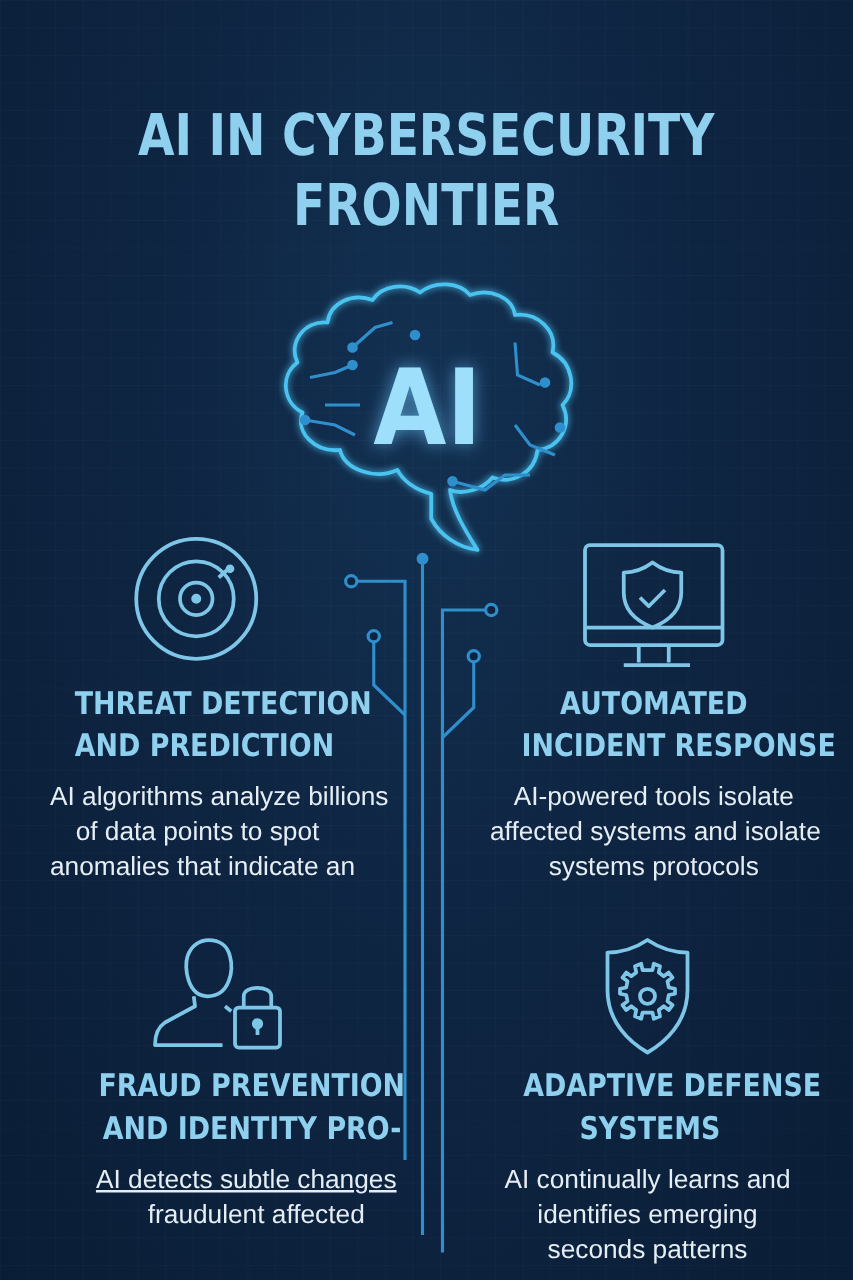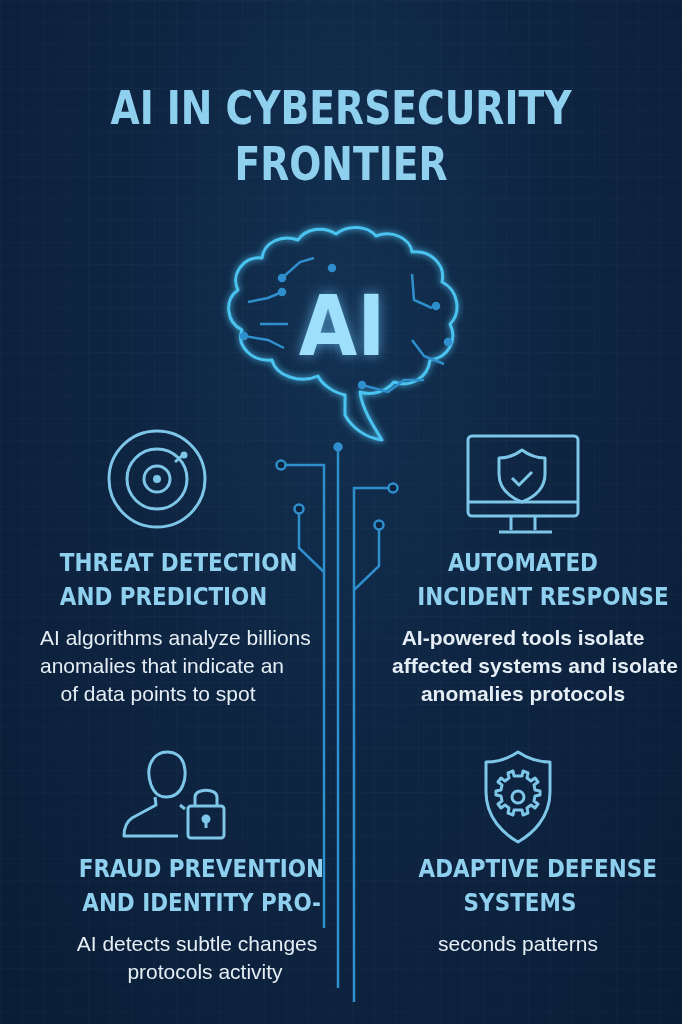--- a/index.html
+++ b/index.html
@@ -176,42 +176,44 @@
 </svg>
 
 <div class="ai-text">AI</div>
 
 <div class="heading" style="left:44px; width:226px; top:546px;">
   <span>THREAT DETECTION</span>
   <span>AND PREDICTION</span>
 </div>
 <div class="desc" style="left:40px; width:236px; top:624px;">
   <span>AI algorithms analyze billions</span>
+  <span>of data points to spot</span>
   <span>anomalies that indicate an</span>
-  <span>of data points to spot</span>
 </div>
 
 <div class="heading" style="left:400px; width:246px; top:546px;">
   <span>AUTOMATED</span>
   <span>INCIDENT RESPONSE</span>
 </div>
-<div class="desc" style="left:392px; width:262px; top:624px;font-weight:bold;">
+<div class="desc" style="left:392px; width:262px; top:624px;">
   <span>AI-powered tools isolate</span>
   <span>affected systems and isolate</span>
-  <span>anomalies protocols</span>
+  <span>systems protocols</span>
 </div>
 
 <div class="heading" style="left:62px; width:240px; top:852px;">
   <span>FRAUD PREVENTION</span>
   <span style="text-align:left; padding-left:4px;">AND IDENTITY PRO-</span>
 </div>
 <div class="desc" style="left:70px; width:270px; top:930px;">
-  <span style="padding-right:16px;">AI detects subtle changes</span>
-  <span>protocols activity</span>
+  <span style="padding-right:16px;text-decoration:underline;">AI detects subtle changes</span>
+  <span>fraudulent affected</span>
 </div>
 
 <div class="heading" style="left:402px; width:236px; top:852px;">
   <span>ADAPTIVE DEFENSE</span>
   <span>SYSTEMS</span>
 </div>
 <div class="desc" style="left:398px; width:240px; top:930px;">
+  <span>AI continually learns and</span>
+  <span>identifies emerging</span>
   <span>seconds patterns</span>
 </div>
 
 </body></html>

